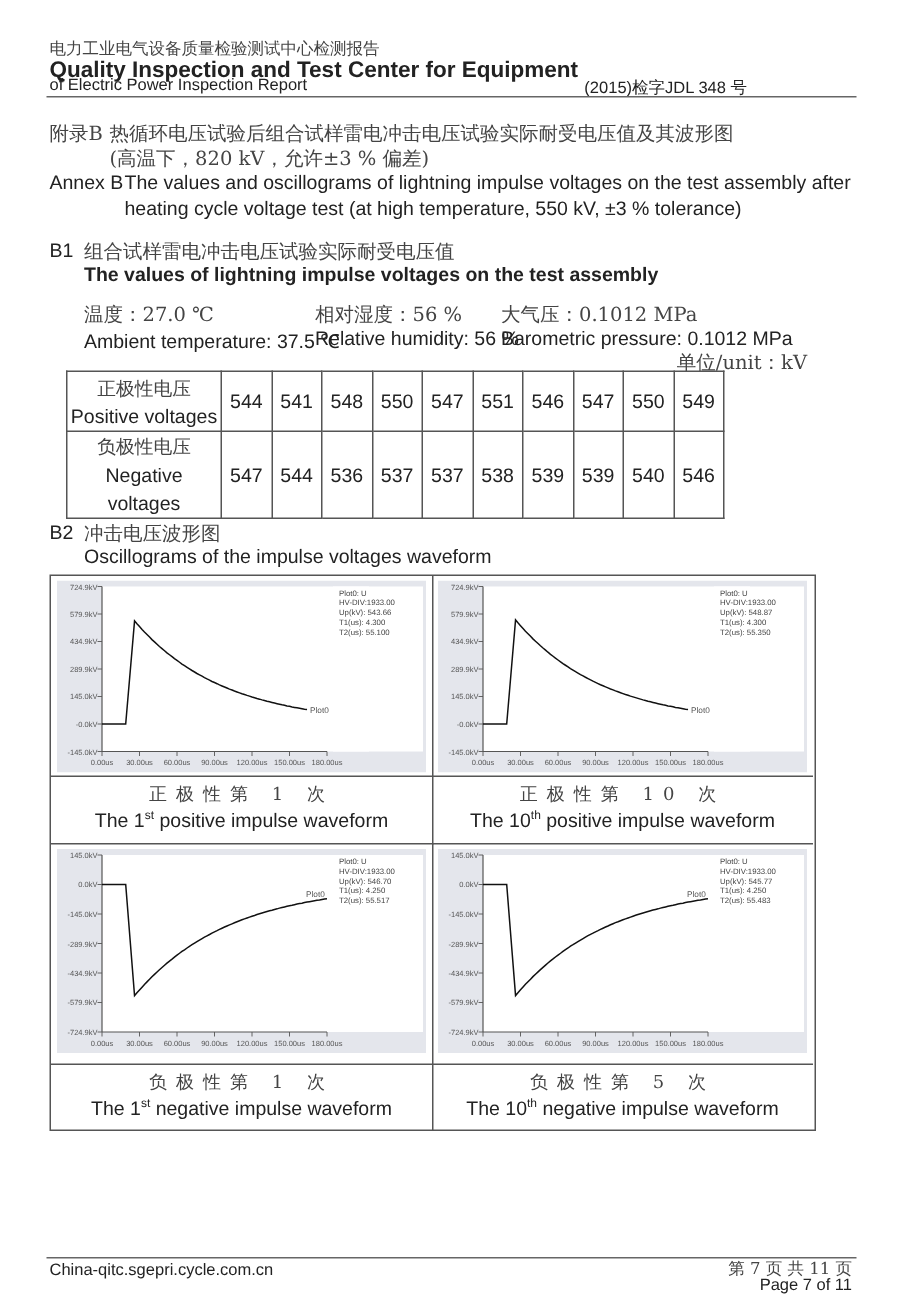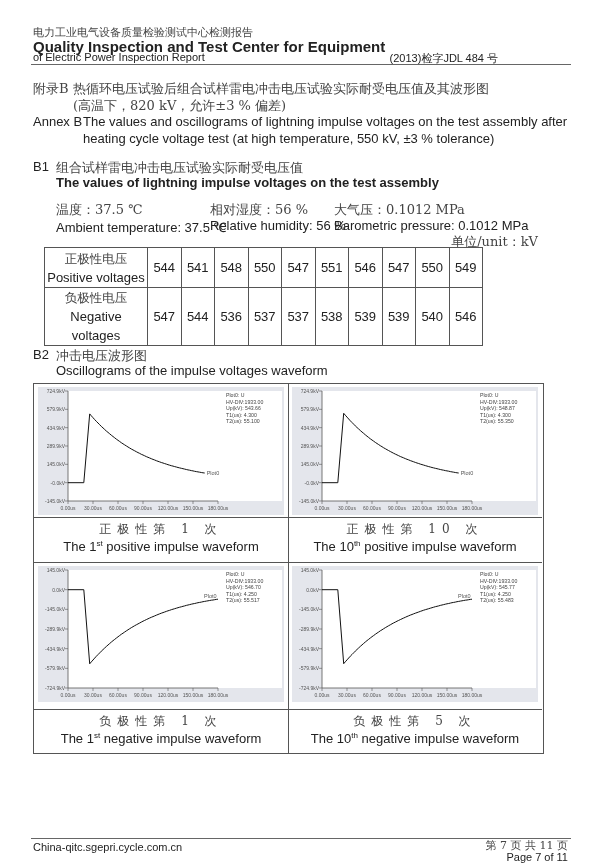--- a/index.html
+++ b/index.html
@@ -29,35 +29,35 @@
   .foot-l { left:33px; top:841px; font-size:11px; }
   .foot-r1 { right:32px; top:838px; font-size:11px; font-family:"DejaVu Serif", serif; color:#444; }
   .foot-r2 { right:32px; top:851px; font-size:11px; }
 </style>
 </head>
 <body>
 
 <div class="abs hdr-cn">电力工业电气设备质量检验测试中心检测报告</div>
 <div class="abs hdr-en1">Quality Inspection and Test Center for Equipment</div>
 <div class="abs hdr-en2">of Electric Power Inspection Report</div>
-<div class="abs hdr-no">(2013)检字JDL 484 号</div>
+<div class="abs hdr-no">(2015)检字JDL 348 号</div>
 <div class="abs hdr-rule"></div>
 
 <div class="abs t cn" style="left:33px;top:80px;">附录B</div>
 <div class="abs t cn" style="left:73px;top:80px;">热循环电压试验后组合试样雷电冲击电压试验实际耐受电压值及其波形图</div>
 <div class="abs t cn" style="left:73px;top:97px;">(高温下，820 kV，允许±3 % 偏差)</div>
 <div class="abs t" style="left:33px;top:114px;">Annex B</div>
 <div class="abs t" style="left:83px;top:114px;">The values and oscillograms of lightning impulse voltages on the test assembly after</div>
 <div class="abs t" style="left:83px;top:131px;">heating cycle voltage test (at high temperature, 550 kV,  ±3 % tolerance)</div>
 
 <div class="abs t" style="left:33px;top:159px;">B1</div>
 <div class="abs t cn" style="left:56px;top:159px;">组合试样雷电冲击电压试验实际耐受电压值</div>
 <div class="abs t" style="left:56px;top:175px;font-weight:bold;">The values of lightning impulse voltages on the test assembly</div>
 
-<div class="abs t cn" style="left:56px;top:201px;">温度：37.5 ℃</div>
+<div class="abs t cn" style="left:56px;top:201px;">温度：27.0 ℃</div>
 <div class="abs t cn" style="left:210px;top:201px;">相对湿度：56 %</div>
 <div class="abs t cn" style="left:334px;top:201px;">大气压：0.1012 MPa</div>
 <div class="abs t" style="left:56px;top:218px;">Ambient temperature: 37.5 ℃</div>
 <div class="abs t" style="left:210px;top:218px;">Relative humidity: 56 %</div>
 <div class="abs t" style="left:334px;top:218px;">Barometric pressure: 0.1012 MPa</div>
 <div class="abs t cn" style="right:62px;top:233px;">单位/unit：kV</div>
 
 <table class="vals">
   <tbody>
       <tr>

